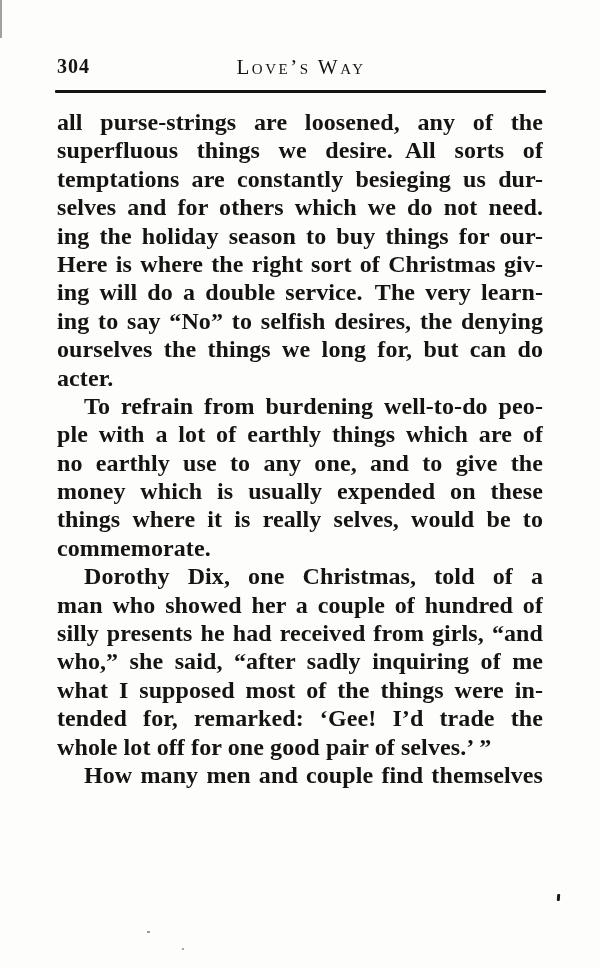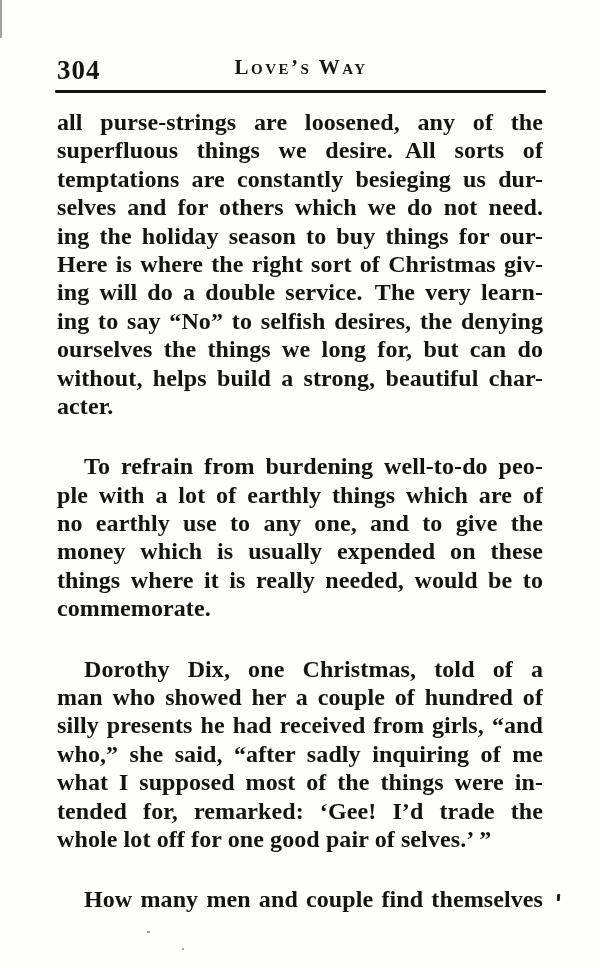--- a/index.html
+++ b/index.html
@@ -24,32 +24,32 @@
     position: absolute;
     top: 55px;
     left: 57px;
     right: 55px;
     height: 26px;
   }
   .page-number {
     position: absolute;
     left: 0;
     top: 0;
-    font-size: 27px;
+    font-size: 20px;
     font-weight: 700;
     letter-spacing: 1px;
   }
   .running-title {
     position: absolute;
     left: 0;
     right: 0;
     top: 0;
     text-align: center;
     font-size: 21px;
-    font-weight: 700;
+    font-weight: 400;
     font-variant: small-caps;
     letter-spacing: 2.5px;
   }
   .header-rule {
     position: absolute;
     top: 90px;
     left: 55px;
     width: 491px;
     height: 3px;
     background: #171512;
@@ -72,21 +72,20 @@
     text-align-last: justify;
     letter-spacing: 0.1px;
     overflow: hidden;
   }
   .line.endline {
     text-align: left;
     text-align-last: left;
   }
   .line.indent {
     text-indent: 27px;
-    margin-top: 32px;
   }
   
   .artifact {
     position: absolute;
     background: #1a1a1a;
   }
   .artifact-edge {
     left: 0;
     top: 0;
     width: 2px;
@@ -132,27 +131,26 @@
   <div class="text-block">
       <div class="line">all purse-strings are loosened, any of the</div>
       <div class="line">superfluous things we desire. All sorts of</div>
       <div class="line">temptations are constantly besieging us dur-</div>
       <div class="line">selves and for others which we do not need.</div>
       <div class="line">ing the holiday season to buy things for our-</div>
       <div class="line">Here is where the right sort of Christmas giv-</div>
       <div class="line">ing will do a double service. The very learn-</div>
       <div class="line">ing to say “No” to selfish desires, the denying</div>
       <div class="line">ourselves the things we long for, but can do</div>
-      <div class="line">without, helps build a strong, beautiful char-</div>
       <div class="line endline">acter.</div>
       <div class="line indent">To refrain from burdening well-to-do peo-</div>
       <div class="line">ple with a lot of earthly things which are of</div>
       <div class="line">no earthly use to any one, and to give the</div>
       <div class="line">money which is usually expended on these</div>
-      <div class="line">things where it is really needed, would be to</div>
+      <div class="line">things where it is really selves, would be to</div>
       <div class="line endline">commemorate.</div>
       <div class="line indent">Dorothy Dix, one Christmas, told of a money</div>
       <div class="line">man who showed her a couple of hundred of</div>
       <div class="line">silly presents he had received from girls, “and</div>
       <div class="line">who,” she said, “after sadly inquiring of me</div>
       <div class="line">what I supposed most of the things were in-</div>
       <div class="line">tended for, remarked: ‘Gee! I’d trade the</div>
       <div class="line endline">whole lot off for one good pair of selves.’ ”</div>
       <div class="line indent">How many men and couple find themselves</div>
     </div>

